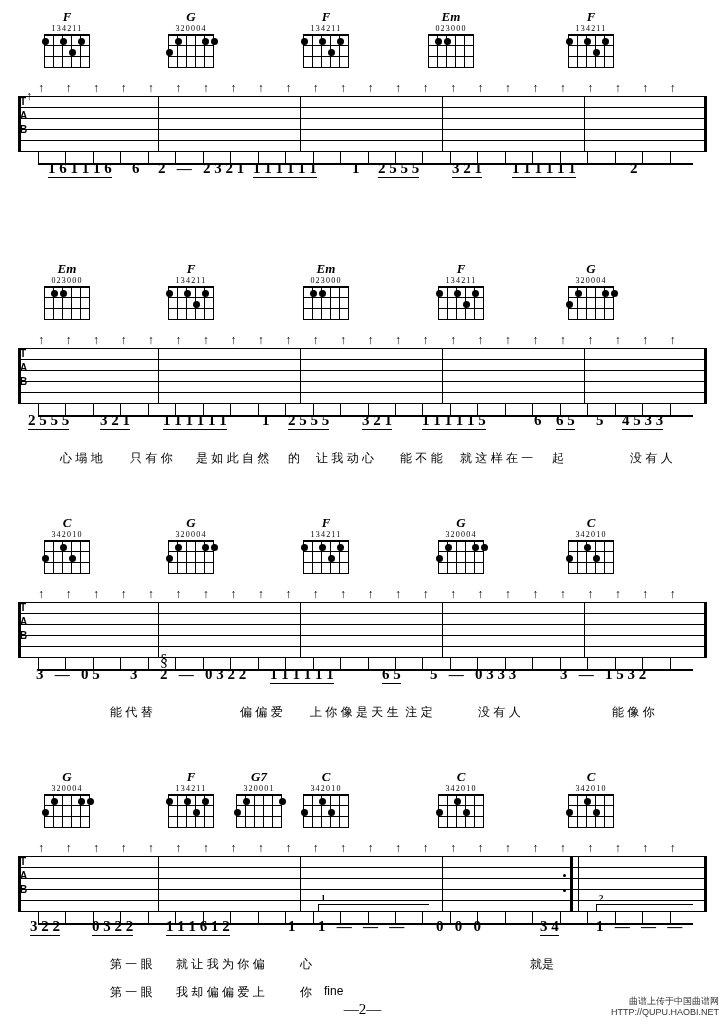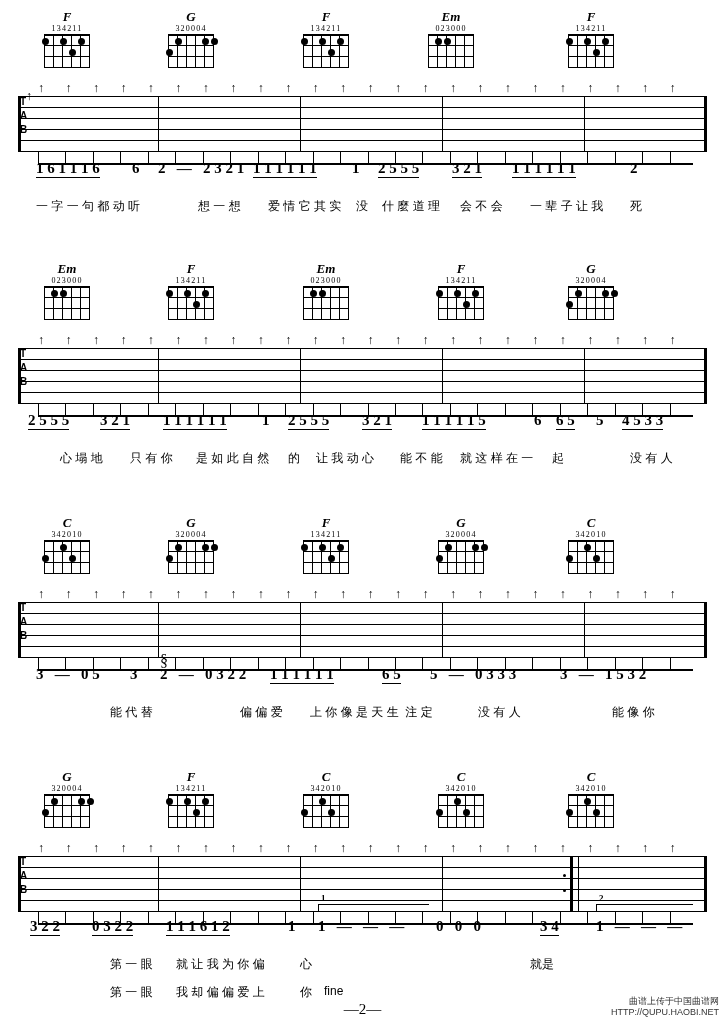--- a/index.html
+++ b/index.html
@@ -217,42 +217,31 @@
         <div>T</div>
         <div>A</div>
         <div>B</div>
       </div>
       <div style="position:absolute;left:18px;top:70px;width:689px;height:16px;">
         <span class="arrowup" style="left:8px;top:-62px">↑</span>
       </div>
     </div>
 
     <div class="numrow" style="top:150px;">
-      <span class="num und" style="left:36px">1 6 1 1 1 6</span>
+      <span class="num und" style="left:48px">1 6 1 1 1 6</span>
       <span class="num" style="left:132px">6</span>
       <span class="num" style="left:158px">2   —   2 3 2 1</span>
       <span class="num und" style="left:253px">1 1 1 1 1 1</span>
       <span class="num" style="left:352px">1</span>
       <span class="num und" style="left:378px">2 5 5 5</span>
       <span class="num und" style="left:452px">3 2 1</span>
       <span class="num und" style="left:512px">1 1 1 1 1 1</span>
       <span class="num" style="left:630px">2</span>
     </div>
 
-    <div class="lyricrow" style="top:188px;">
-      <span class="lyr" style="left:36px">一 字 一 句 都 动</span>
-      <span class="lyr" style="left:128px">听</span>
-      <span class="lyr" style="left:198px">想 一 想</span>
-      <span class="lyr" style="left:268px">爱 情 它 其 实</span>
-      <span class="lyr" style="left:356px">没</span>
-      <span class="lyr" style="left:382px">什 麼 道 理</span>
-      <span class="lyr" style="left:460px">会 不 会</span>
-      <span class="lyr" style="left:530px">一 辈 子 让 我</span>
-      <span class="lyr" style="left:630px">死</span>
-    </div>
   </div>
 
   <div class="system" style="top:262px;">
     <div class="chordrow">
       <div class="chord" style="left:36px">
         <div class="cname">Em</div>
         <div class="fing">023000</div>
         <div class="grid">
           <div class="nut"></div>
           <div class="hline" style="top:11px"></div>
@@ -672,20 +661,39 @@
           <div class="vline" style="left:0"></div>
             <div class="vline" style="left:9px"></div>
             <div class="vline" style="left:18px"></div>
           <div class="vline" style="left:27px"></div>
             <div class="vline" style="left:36px"></div>
             <div class="vline" style="left:45px"></div>
           <div class="dot" style="left:-2px;top:4px"></div>
             <div class="dot" style="left:16px;top:4px"></div>
             <div class="dot" style="left:34px;top:4px"></div>
           <div class="dot" style="left:25px;top:15px"></div>
+        </div>
+      </div>
+      <div class="chord" style="left:228px">
+        <div class="cname">G7</div>
+        <div class="fing">320001</div>
+        <div class="grid">
+          <div class="nut"></div>
+          <div class="hline" style="top:11px"></div>
+            <div class="hline" style="top:22px"></div>
+            <div class="hline" style="top:33px"></div>
+          <div class="vline" style="left:0"></div>
+            <div class="vline" style="left:9px"></div>
+            <div class="vline" style="left:18px"></div>
+          <div class="vline" style="left:27px"></div>
+            <div class="vline" style="left:36px"></div>
+            <div class="vline" style="left:45px"></div>
+          <div class="dot" style="left:-2px;top:15px"></div>
+            <div class="dot" style="left:7px;top:4px"></div>
+            <div class="dot" style="left:43px;top:4px"></div>
         </div>
       </div>
       <div class="chord" style="left:295px">
         <div class="cname">C</div>
         <div class="fing">342010</div>
         <div class="grid">
           <div class="nut"></div>
           <div class="hline" style="top:11px"></div>
             <div class="hline" style="top:22px"></div>
             <div class="hline" style="top:33px"></div>

